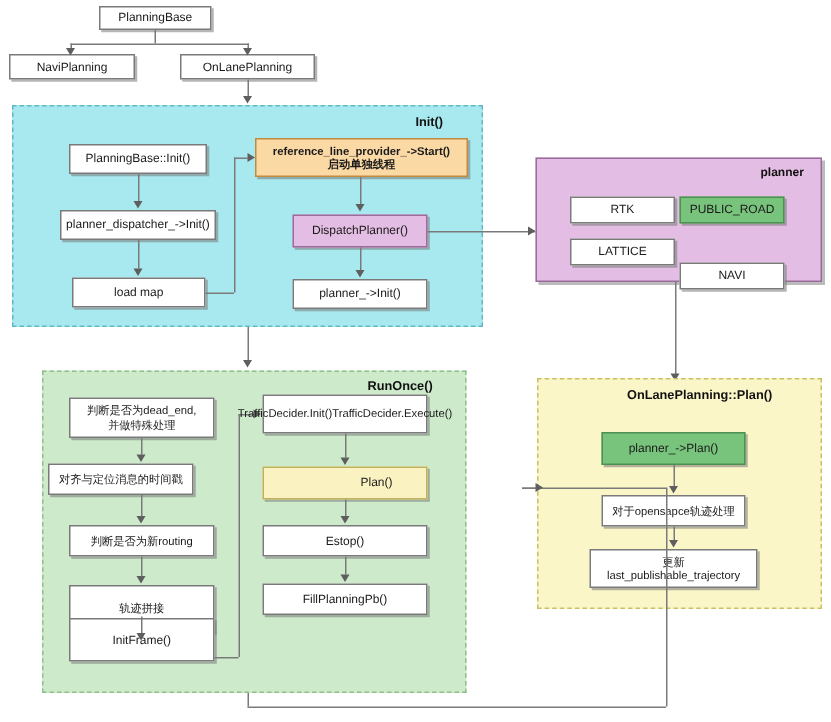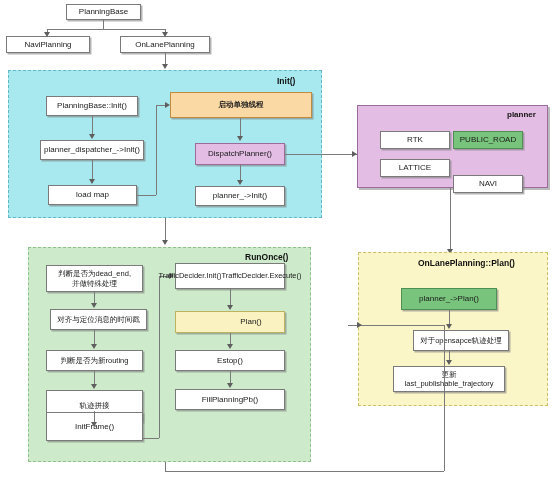--- a/index.html
+++ b/index.html
@@ -49,20 +49,21 @@
 <div class="arrow down" style="left:162px;top:64px;"></div>
 
 <div class="group" id="g-init" style="left:8px;top:70px;width:314px;height:148px;"></div>
 <div class="group-title" style="left:277px;top:76px;">Init()</div>
 
 <div class="node" style="left:46px;top:96px;width:92px;height:20px;">PlanningBase::Init()</div>
 <div class="node" style="left:40px;top:140px;width:104px;height:20px;">planner_dispatcher_-&gt;Init()</div>
 <div class="node" style="left:48px;top:185px;width:89px;height:20px;">load map</div>
 
 <div class="node n-orange" style="left:170px;top:92px;width:142px;height:26px;flex-direction:column;font-size:7.5px;">
+  <span>reference_line_provider_-&gt;Start()</span>
   <span>启动单独线程</span>
 </div>
 <div class="node n-purple" style="left:195px;top:143px;width:90px;height:22px;">DispatchPlanner()</div>
 <div class="node" style="left:195px;top:186px;width:90px;height:20px;">planner_-&gt;Init()</div>
 
 <div class="ln v" style="left:92px;top:116px;height:18px;"></div>
 <div class="arrow down" style="left:89px;top:134px;"></div>
 <div class="ln v" style="left:92px;top:160px;height:19px;"></div>
 <div class="arrow down" style="left:89px;top:179px;"></div>
 
@@ -93,21 +94,21 @@
 <div class="group" id="g-run" style="left:28px;top:247px;width:283px;height:215px;"></div>
 <div class="group-title" style="left:245px;top:252px;">RunOnce()</div>
 
 <div class="ln v" style="left:165px;top:218px;height:22px;"></div>
 <div class="arrow down" style="left:162px;top:240px;"></div>
 
 <div class="node" style="left:46px;top:265px;width:97px;height:27px;flex-direction:column;font-size:7.5px;">
   <span>判断是否为dead_end,</span>
   <span>并做特殊处理</span>
 </div>
-<div class="node" style="left:50px;top:309px;width:97px;height:21px;font-size:7.5px;">对齐与定位消息的时间戳</div>
+<div class="node" style="left:32px;top:309px;width:97px;height:21px;font-size:7.5px;">对齐与定位消息的时间戳</div>
 <div class="node" style="left:46px;top:350px;width:97px;height:21px;font-size:7.5px;">判断是否为新routing</div>
 <div class="node" style="left:46px;top:390px;width:97px;height:32px;font-size:7.5px;">轨迹拼接</div>
 <div class="node" style="left:46px;top:412px;width:97px;height:29px;">InitFrame()</div>
 
 <div class="ln v" style="left:94px;top:292px;height:11px;"></div>
 <div class="arrow down" style="left:91px;top:303px;"></div>
 <div class="ln v" style="left:94px;top:330px;height:14px;"></div>
 <div class="arrow down" style="left:91px;top:344px;"></div>
 <div class="ln v" style="left:94px;top:371px;height:13px;"></div>
 <div class="arrow down" style="left:91px;top:384px;"></div>
@@ -131,21 +132,21 @@
 <div class="arrow down" style="left:227px;top:305px;"></div>
 <div class="ln v" style="left:230px;top:333px;height:11px;"></div>
 <div class="arrow down" style="left:227px;top:344px;"></div>
 <div class="ln v" style="left:230px;top:371px;height:12px;"></div>
 <div class="arrow down" style="left:227px;top:383px;"></div>
 
 <div class="group" id="g-plan" style="left:358px;top:252px;width:190px;height:154px;"></div>
 <div class="group-title" style="left:418px;top:258px;">OnLanePlanning::Plan()</div>
 
 <div class="node n-green" style="left:401px;top:288px;width:96px;height:22px;">planner_-&gt;Plan()</div>
-<div class="node" style="left:401px;top:330px;width:96px;height:21px;font-size:7.5px;margin-left:12px;">对于opensapce轨迹处理</div>
+<div class="node" style="left:401px;top:330px;width:96px;height:21px;font-size:7.5px;">对于opensapce轨迹处理</div>
 <div class="node" style="left:393px;top:366px;width:112px;height:26px;flex-direction:column;font-size:7.5px;">
   <span>更新</span>
   <span>last_publishable_trajectory</span>
 </div>
 
 <div class="ln v" style="left:449px;top:310px;height:14px;"></div>
 <div class="arrow down" style="left:446px;top:324px;"></div>
 <div class="ln v" style="left:449px;top:351px;height:9px;"></div>
 <div class="arrow down" style="left:446px;top:360px;"></div>
 

